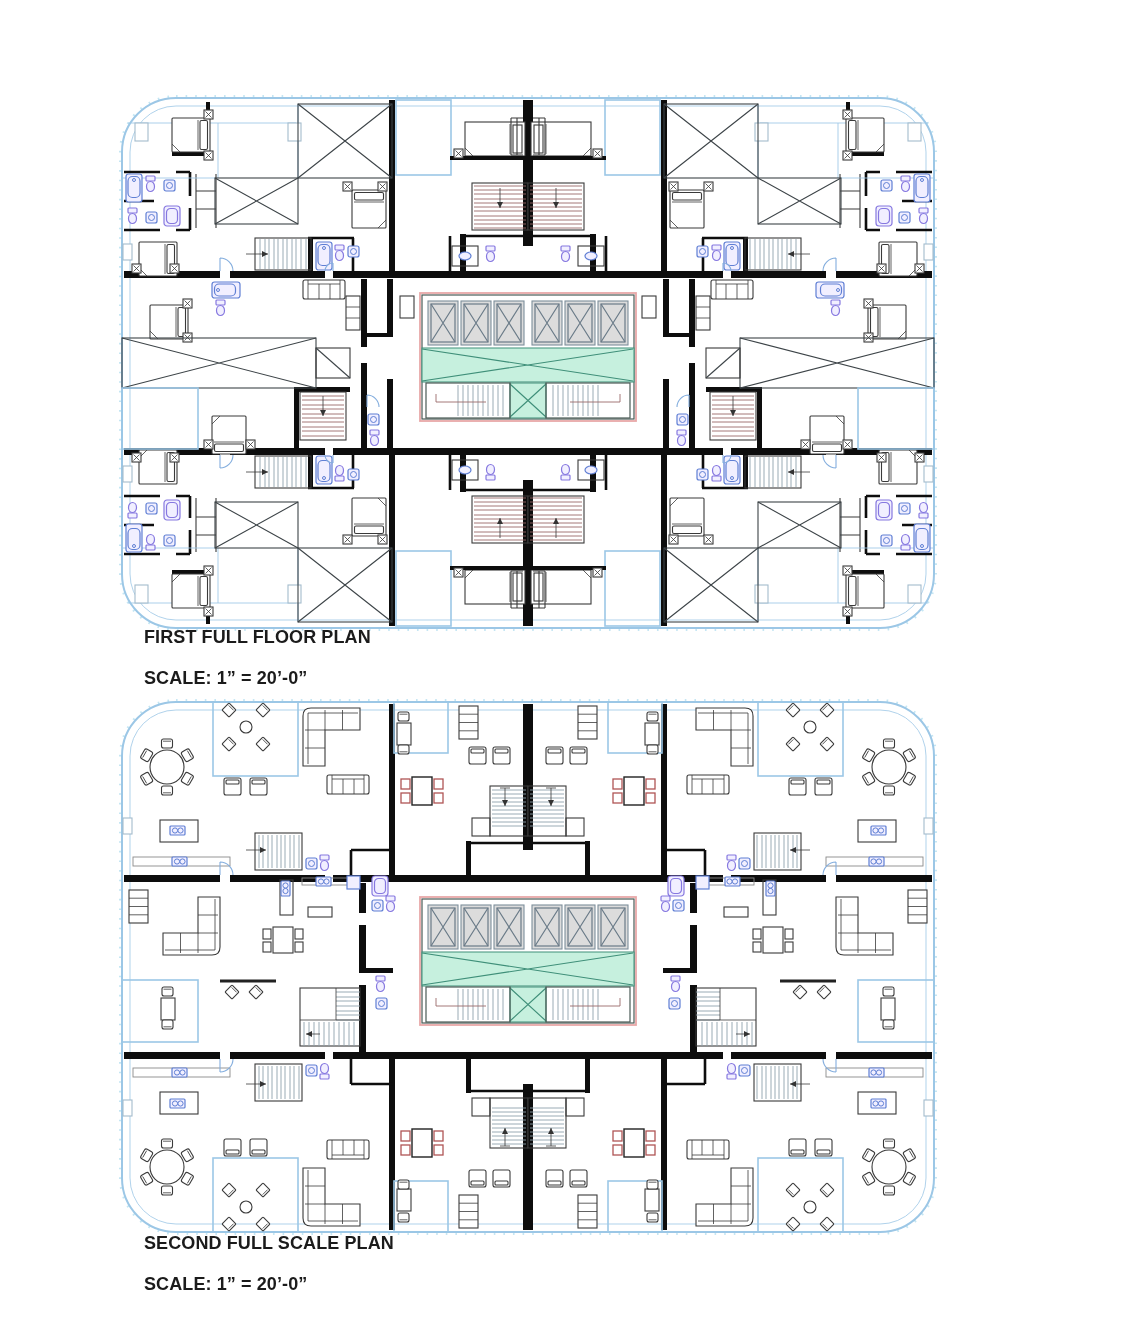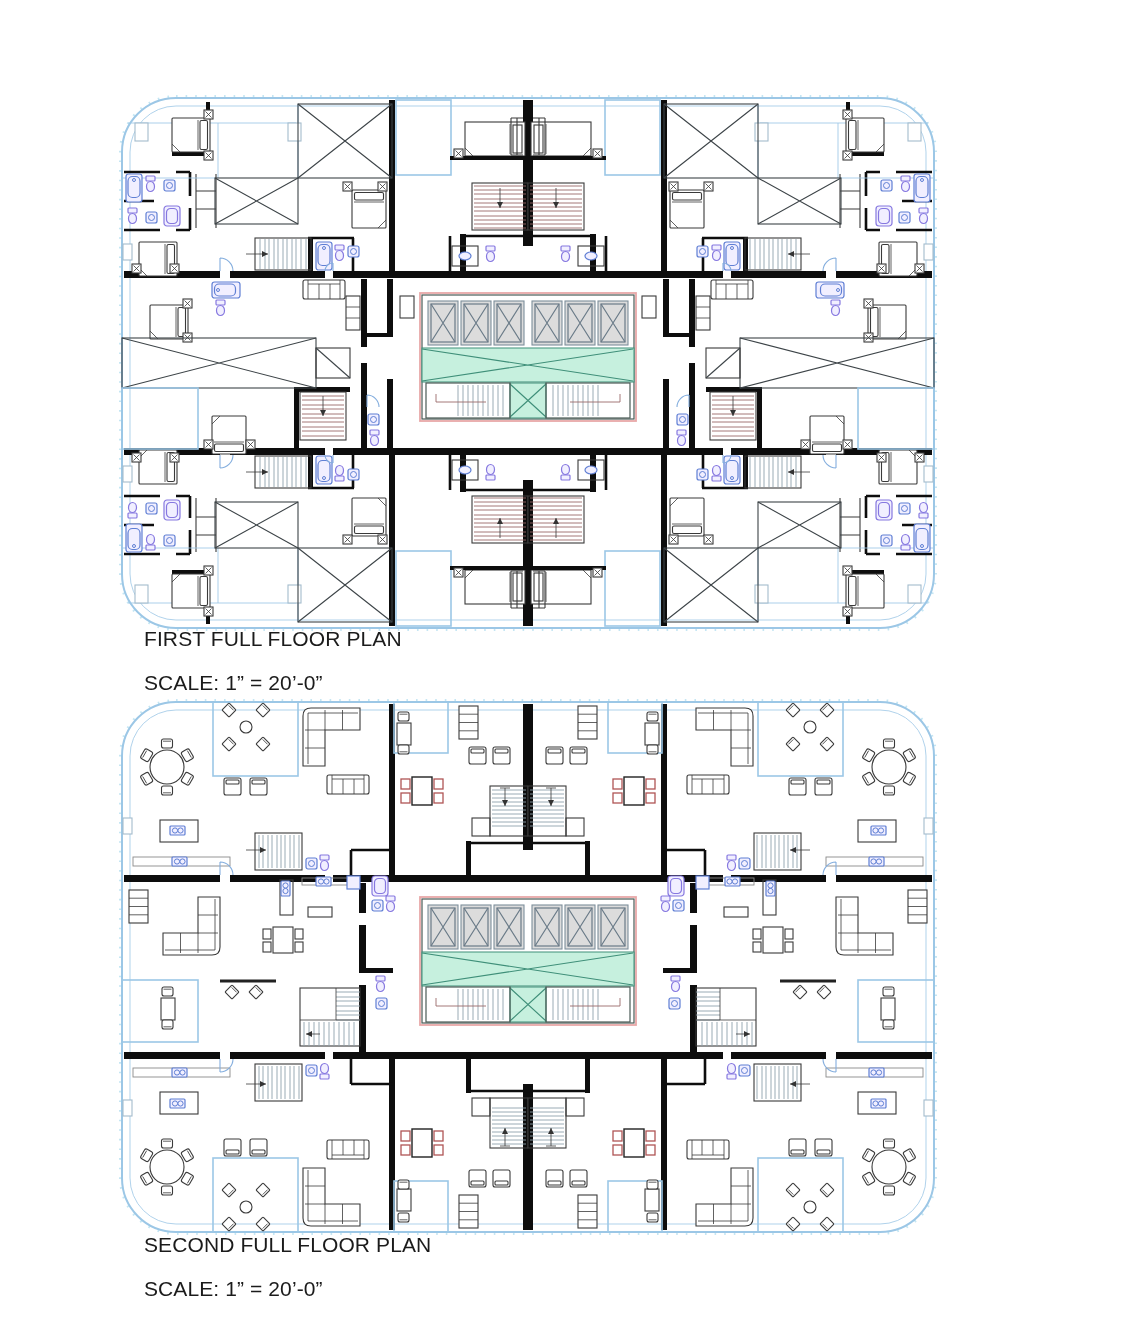--- a/index.html
+++ b/index.html
@@ -1,19 +1,19 @@
 <!DOCTYPE html>
 <html style="--wall: #0d0d0d; --thin: #3a3a3a; --border-blue: #9cc7e6; --tick-blue: #bfe3f2; --fixture-blue: #5f7fd4; --fixture-violet: #8678e0; --fixture-fill: #f1efff; --green-fill: #c6f0de; --green-line: #3f8f79; --elevator-fill: #dcdcdc; --elevator-line: #7d8f9b; --x-line: #6a7b88; --stair-tread: #9a6a6a; --chair-red: #b05555; --core-outline: #e8a8a8; --text: #1b1b1b;"><head>
 <meta charset="utf-8">
 <style>
   html,body{margin:0;padding:0;background:#fff;}
   body{width:1122px;height:1339px;position:relative;font-family:"Liberation Sans",sans-serif;}
   .stage{position:absolute;inset:0;}
   svg{position:absolute;left:0;top:0;}
-  .plan-label{position:absolute;left:144px;color:#1b1b1b;font-size:21px;font-weight:400;letter-spacing:.1px;}
+  .plan-label{position:absolute;left:144px;color:#1b1b1b;font-size:18px;font-weight:700;letter-spacing:.1px;}
   .plan-label .scale{margin-top:20px;}
   
   .furn{fill:#fff;stroke:var(--thin);stroke-width:1.1}
   .furnd{fill:#fff;stroke:#222;stroke-width:1.4}
   .tn{fill:none;stroke:var(--thin);stroke-width:1.1}
   .tn2{fill:none;stroke:var(--thin);stroke-width:.8}
   .tnl{fill:none;stroke:#8a8a8a;stroke-width:.9}
   .xbox{fill:none;stroke:#3d4448;stroke-width:1.1}
   .wallf{fill:var(--wall)}
   .w2{fill:none;stroke:var(--wall);stroke-width:2.6}
@@ -398,16 +398,16 @@
     <use href="#m2" transform="translate(816,0) scale(-1,1)"></use>
     <use href="#core"></use>
   </g>
 </svg>
 
 <div class="plan-label" style="top:627px">
   <div>FIRST FULL FLOOR PLAN</div>
   <div class="scale">SCALE: 1” = 20’-0”</div>
 </div>
 <div class="plan-label" style="top:1233px">
-  <div>SECOND FULL FLOOR PLAN</div>
+  <div>SECOND FULL SCALE PLAN</div>
   <div class="scale">SCALE: 1” = 20’-0”</div>
 </div>
 </div>
 
 </body></html>

